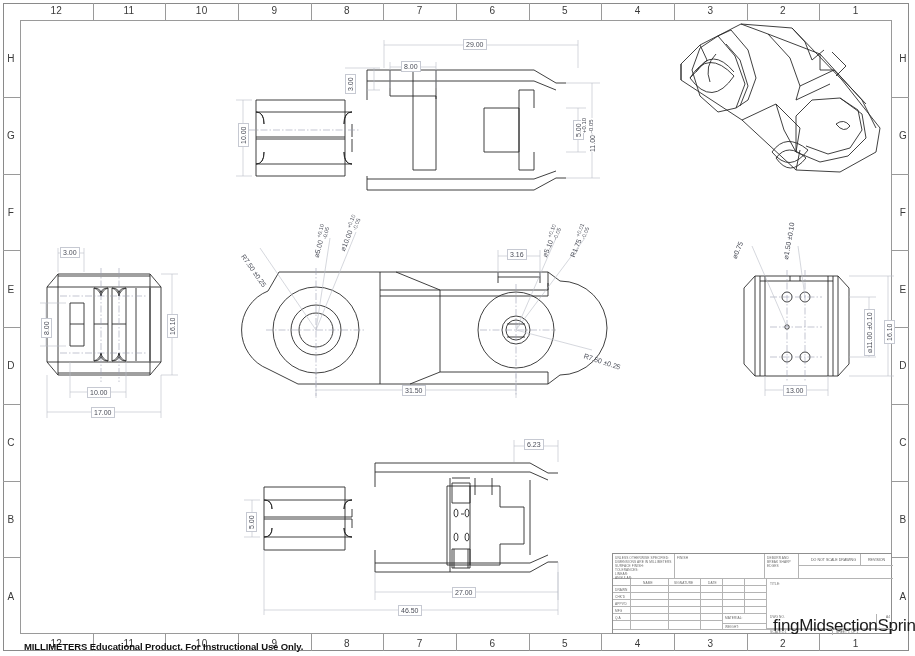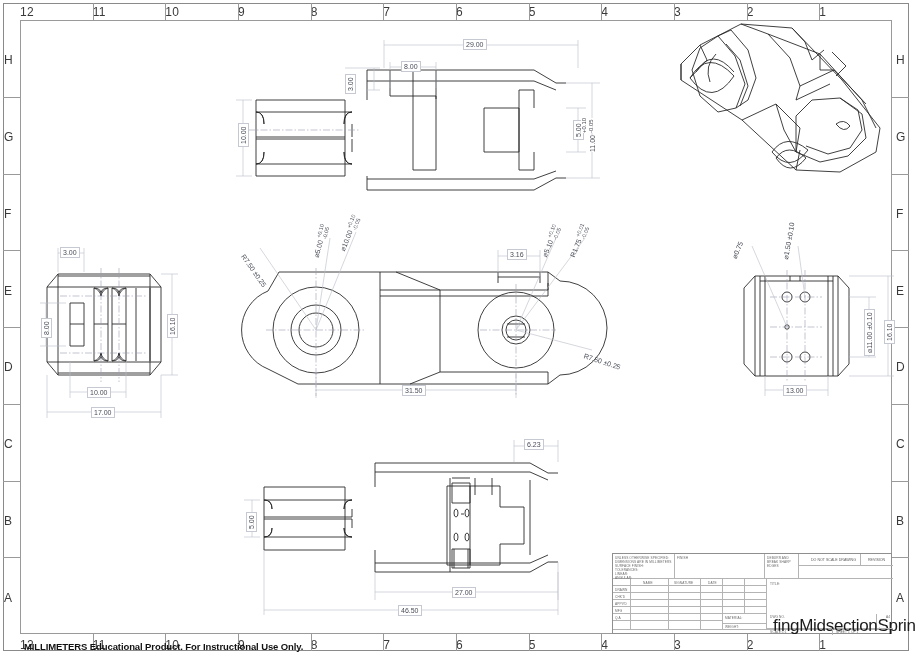--- a/index.html
+++ b/index.html
@@ -6,21 +6,21 @@
   body{width:915px;height:656px;overflow:hidden;
        font-family:"Liberation Sans",sans-serif;color:#000;}
   #sheet{position:relative;width:915px;height:656px;background:#fff;}
 
   
   .frame-outer{position:absolute;left:3px;top:3px;width:906px;height:648px;
       border:1px solid #8a8a8a;box-sizing:border-box;}
   .frame-inner{position:absolute;left:20px;top:20px;width:872px;height:614px;
       border:1px solid #9a9a9a;box-sizing:border-box;}
 
-  .zone{position:absolute;font-size:12px;color:#3a3a3a;text-align:left;
+  .zone{position:absolute;font-size:10px;color:#3a3a3a;text-align:center;
         letter-spacing:.3px;}
   .ztick{position:absolute;background:#9a9a9a;}
   .dimtxt{position:absolute;font-size:7px;color:#4a4d58;background:#fff;
           border:1px solid #c6c9d2;padding:0 2px;white-space:nowrap;
           line-height:9px;}
   .dimtxt.nb{border:none;padding:0;}
   .dimtxt.v{transform-origin:0 0;}
   .leadtxt{position:absolute;font-size:7px;color:#4a4d58;white-space:nowrap;
           transform-origin:0 100%;}
 

